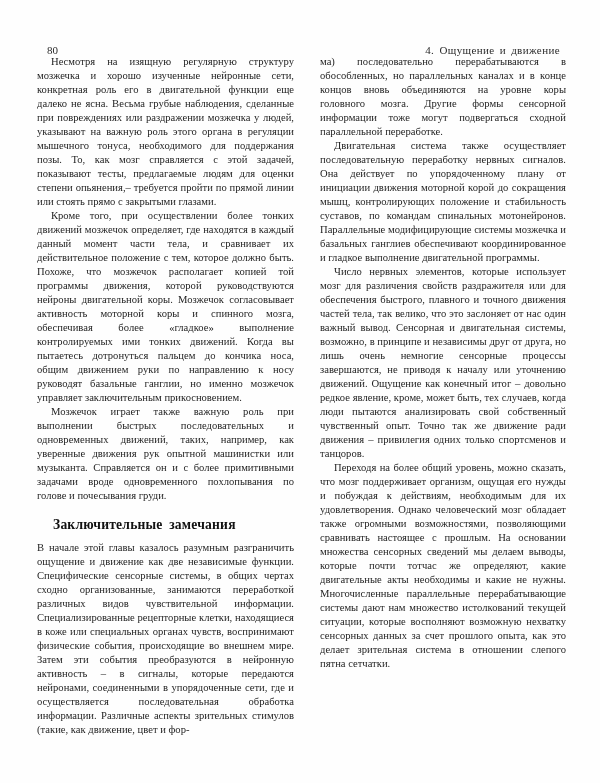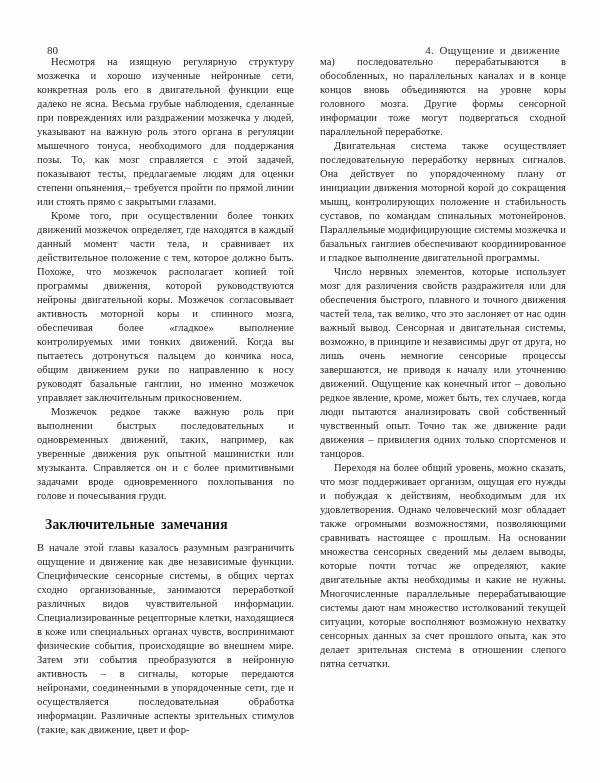--- a/index.html
+++ b/index.html
@@ -43,21 +43,21 @@
     hyphens: none;
   }
   .col-left  { left: 37px;  width: 257px; }
   .col-right { left: 312px; width: 246px; margin-left: 8px; }
   .col p {
     margin: 0;
     padding: 0;
   }
   .col p.indent { text-indent: 14px; }
   .col h2 {
-    margin: 15px 0 9px 8px;
+    margin: 15px 0 9px 16px;
     padding: 0;
     font-size: 13.6px;
     font-weight: bold;
     letter-spacing: 0.2px;
     word-spacing: 3px;
     color: #111;
     text-align: left;
   }
 </style>
 </head>
@@ -66,21 +66,21 @@
 <div class="sheet">
 
   <div class="header">
     <span class="pagenum">80</span>
     <span class="runhead">4. Ощущение и движение</span>
   </div>
 
   <div class="col col-left">
     <p class="indent">Несмотря на изящную регулярную структуру мозжечка и хорошо изученные нейронные сети, конкретная роль его в двигательной функции еще далеко не ясна. Весьма грубые наблюдения, сделанные при повреждениях или раздражении мозжечка у людей, указывают на важную роль этого органа в регуляции мышечного тонуса, необходимого для поддержания позы. То, как мозг справляется с этой задачей, показывают тесты, предлагаемые людям для оценки степени опьянения,– требуется пройти по прямой линии или стоять прямо с закрытыми глазами.</p>
     <p class="indent">Кроме того, при осуществлении более тонких движений мозжечок определяет, где находятся в каждый данный момент части тела, и сравнивает их действительное положение с тем, которое должно быть. Похоже, что мозжечок располагает копией той программы движения, которой руководствуются нейроны двигательной коры. Мозжечок согласовывает активность моторной коры и спинного мозга, обеспечивая более «гладкое» выполнение контролируемых ими тонких движений. Когда вы пытаетесь дотронуться пальцем до кончика носа, общим движением руки по направлению к носу руководят базальные ганглии, но именно мозжечок управляет заключительным прикосновением.</p>
-    <p class="indent">Мозжечок редкое также важную роль при выполнении быстрых последовательных и одновременных движений, таких, например, как уверенные движения рук опытной машинистки или музыканта. Справляется он и с более примитивными задачами вроде одновременного похлопывания по голове и почесывания груди.</p>
+    <p class="indent">Мозжечок играет также важную роль при выполнении быстрых последовательных и одновременных движений, таких, например, как уверенные движения рук опытной машинистки или музыканта. Справляется он и с более примитивными задачами вроде одновременного похлопывания по голове и почесывания груди.</p>
     <h2>Заключительные замечания</h2>
     <p>В начале этой главы казалось разумным разграничить ощущение и движение как две независимые функции. Специфические сенсорные системы, в общих чертах сходно организованные, занимаются переработкой различных видов чувствительной информации. Специализированные рецепторные клетки, находящиеся в коже или специальных органах чувств, воспринимают физические события, происходящие во внешнем мире. Затем эти события преобразуются в нейронную активность – в сигналы, которые передаются нейронами, соединенными в упорядоченные сети, где и осуществляется последовательная обработка информации. Различные аспекты зрительных стимулов (такие, как движение, цвет и фор-</p>
   </div>
 
   <div class="col col-right">
     <p>ма) последовательно перерабатываются в обособленных, но параллельных каналах и в конце концов вновь объединяются на уровне коры головного мозга. Другие формы сенсорной информации тоже могут подвергаться сходной параллельной переработке.</p>
     <p class="indent">Двигательная система также осуществляет последовательную переработку нервных сигналов. Она действует по упорядоченному плану от инициации движения моторной корой до сокращения мышц, контролирующих положение и стабильность суставов, по командам спинальных мотонейронов. Параллельные модифицирующие системы мозжечка и базальных ганглиев обеспечивают координированное и гладкое выполнение двигательной программы.</p>
     <p class="indent">Число нервных элементов, которые использует мозг для различения свойств раздражителя или для обеспечения быстрого, плавного и точного движения частей тела, так велико, что это заслоняет от нас один важный вывод. Сенсорная и двигательная системы, возможно, в принципе и независимы друг от друга, но лишь очень немногие сенсорные процессы завершаются, не приводя к началу или уточнению движений. Ощущение как конечный итог – довольно редкое явление, кроме, может быть, тех случаев, когда люди пытаются анализировать свой собственный чувственный опыт. Точно так же движение ради движения – привилегия одних только спортсменов и танцоров.</p>
     <p class="indent">Переходя на более общий уровень, можно сказать, что мозг поддерживает организм, ощущая его нужды и побуждая к действиям, необходимым для их удовлетворения. Однако человеческий мозг обладает также огромными возможностями, позволяющими сравнивать настоящее с прошлым. На основании множества сенсорных сведений мы делаем выводы, которые почти тотчас же определяют, какие двигательные акты необходимы и какие не нужны. Многочисленные параллельные перерабатывающие системы дают нам множество истолкований текущей ситуации, которые восполняют возможную нехватку сенсорных данных за счет прошлого опыта, как это делает зрительная система в отношении слепого пятна сетчатки.</p>
   </div>

